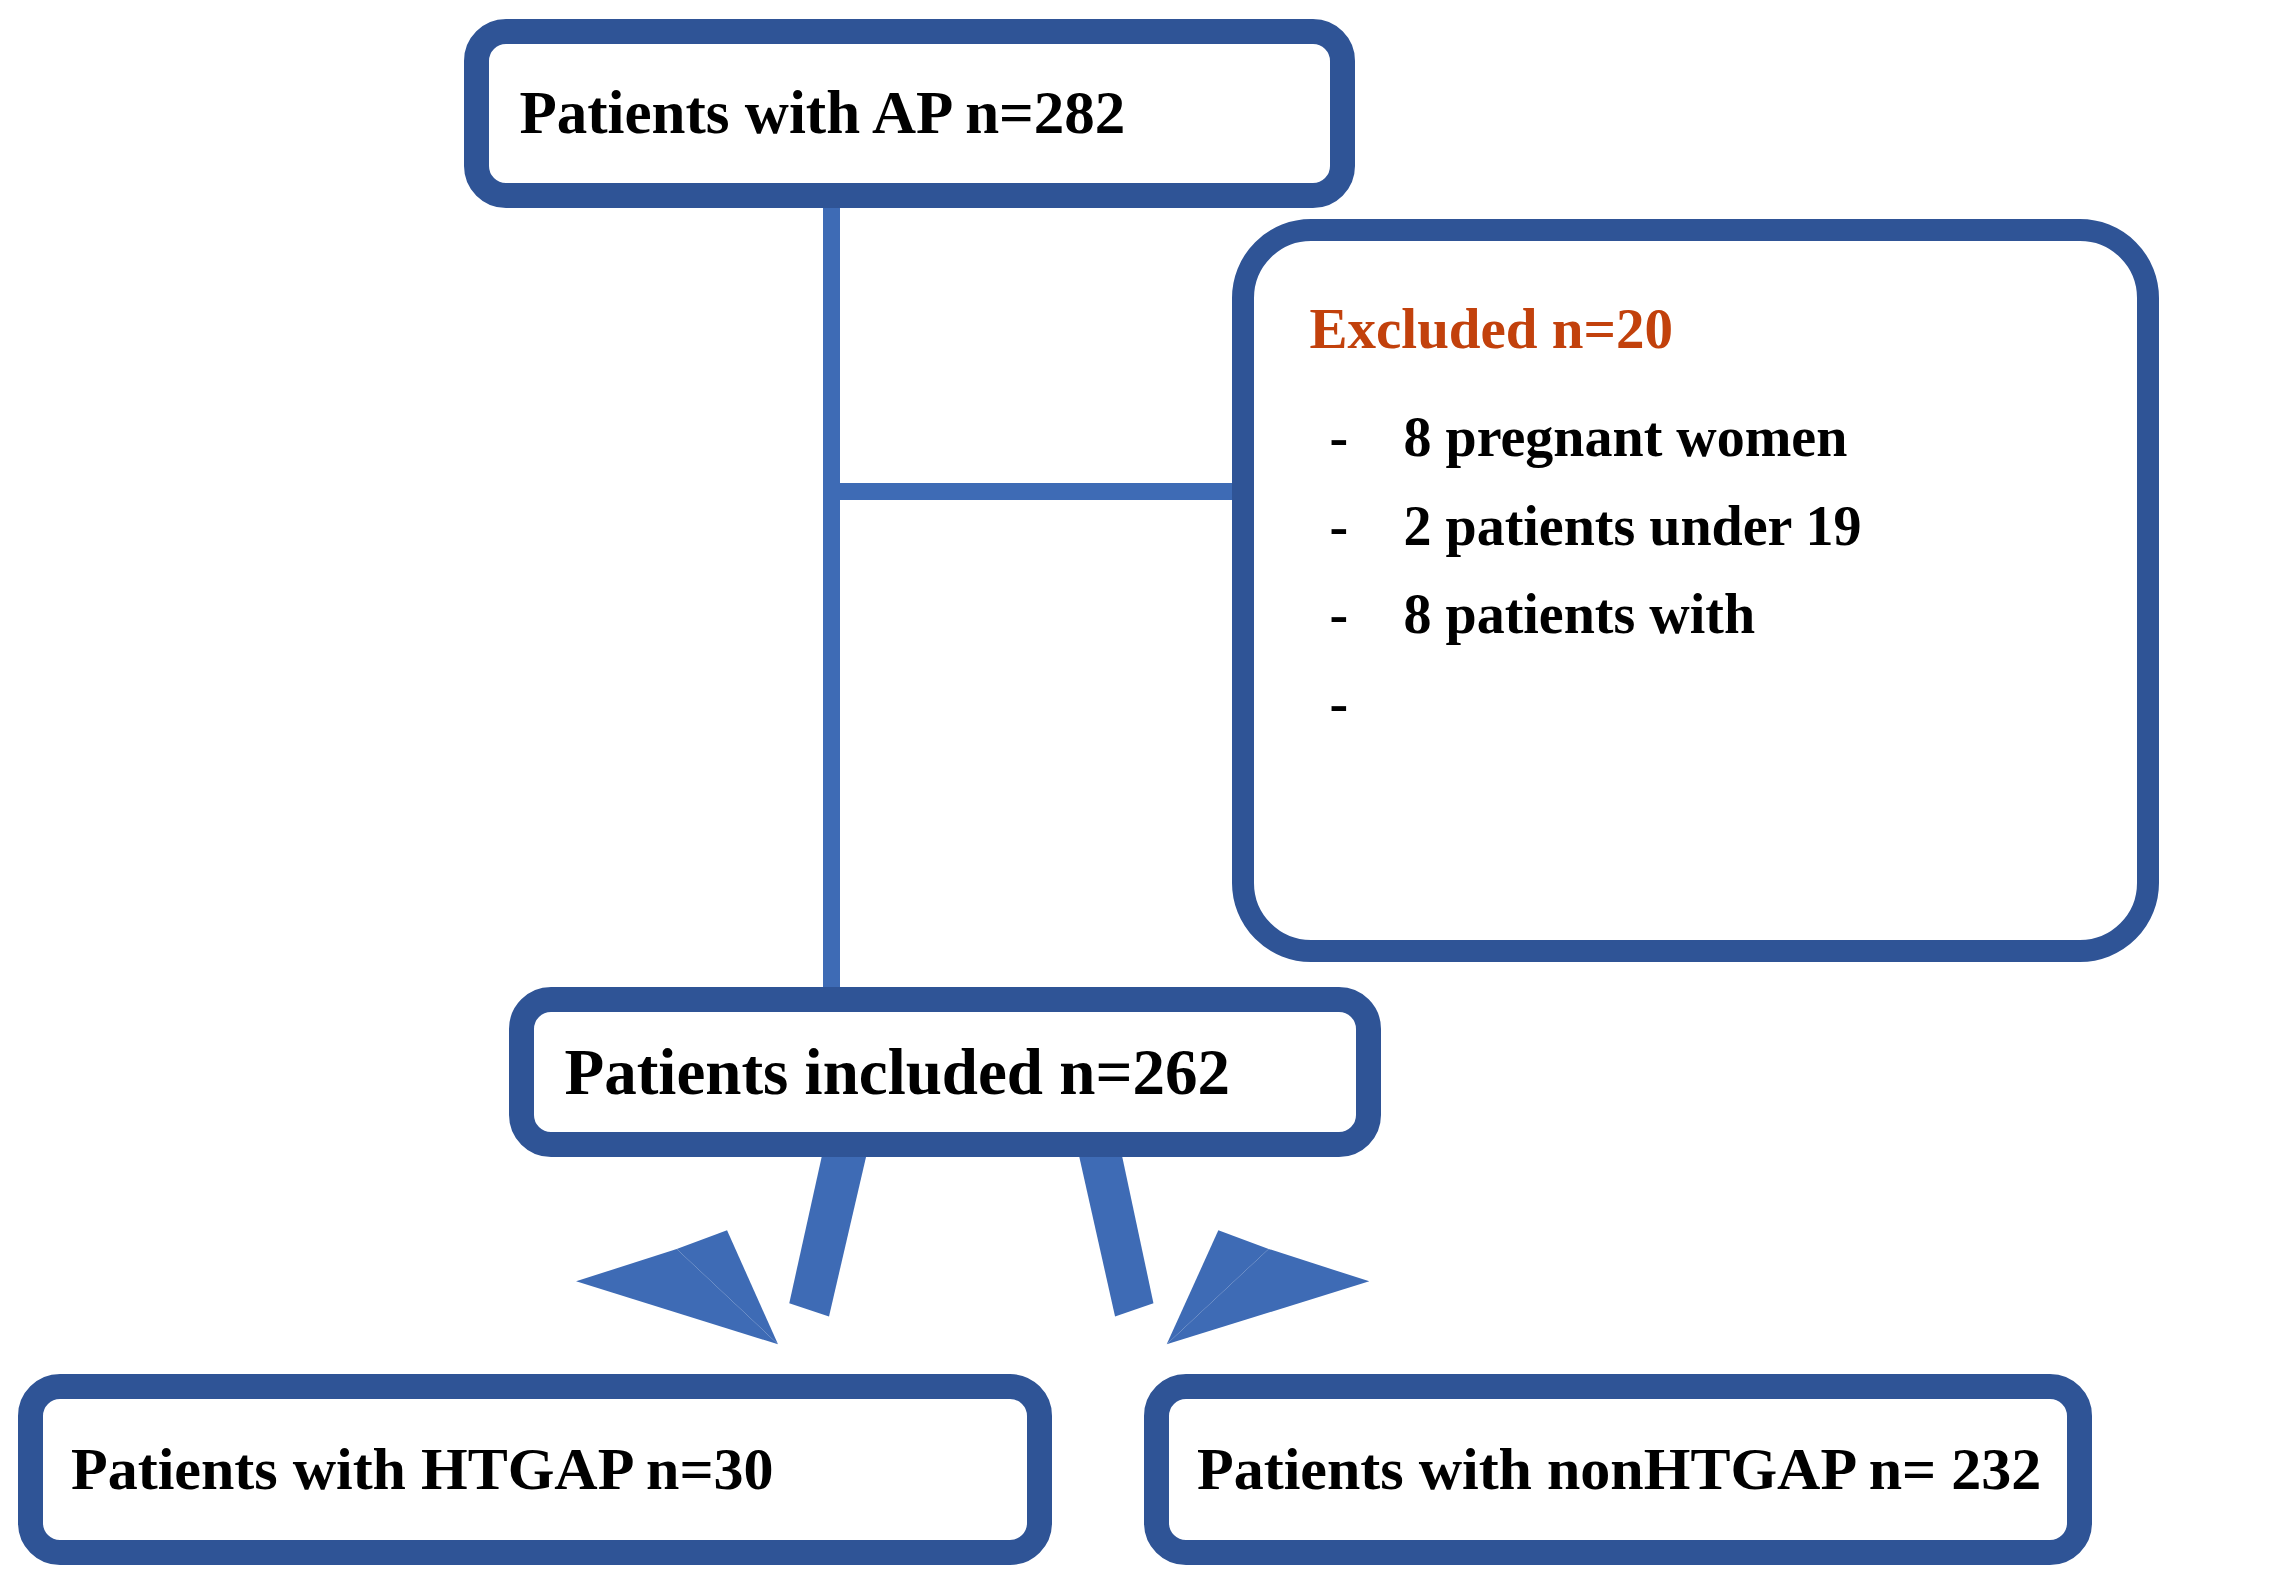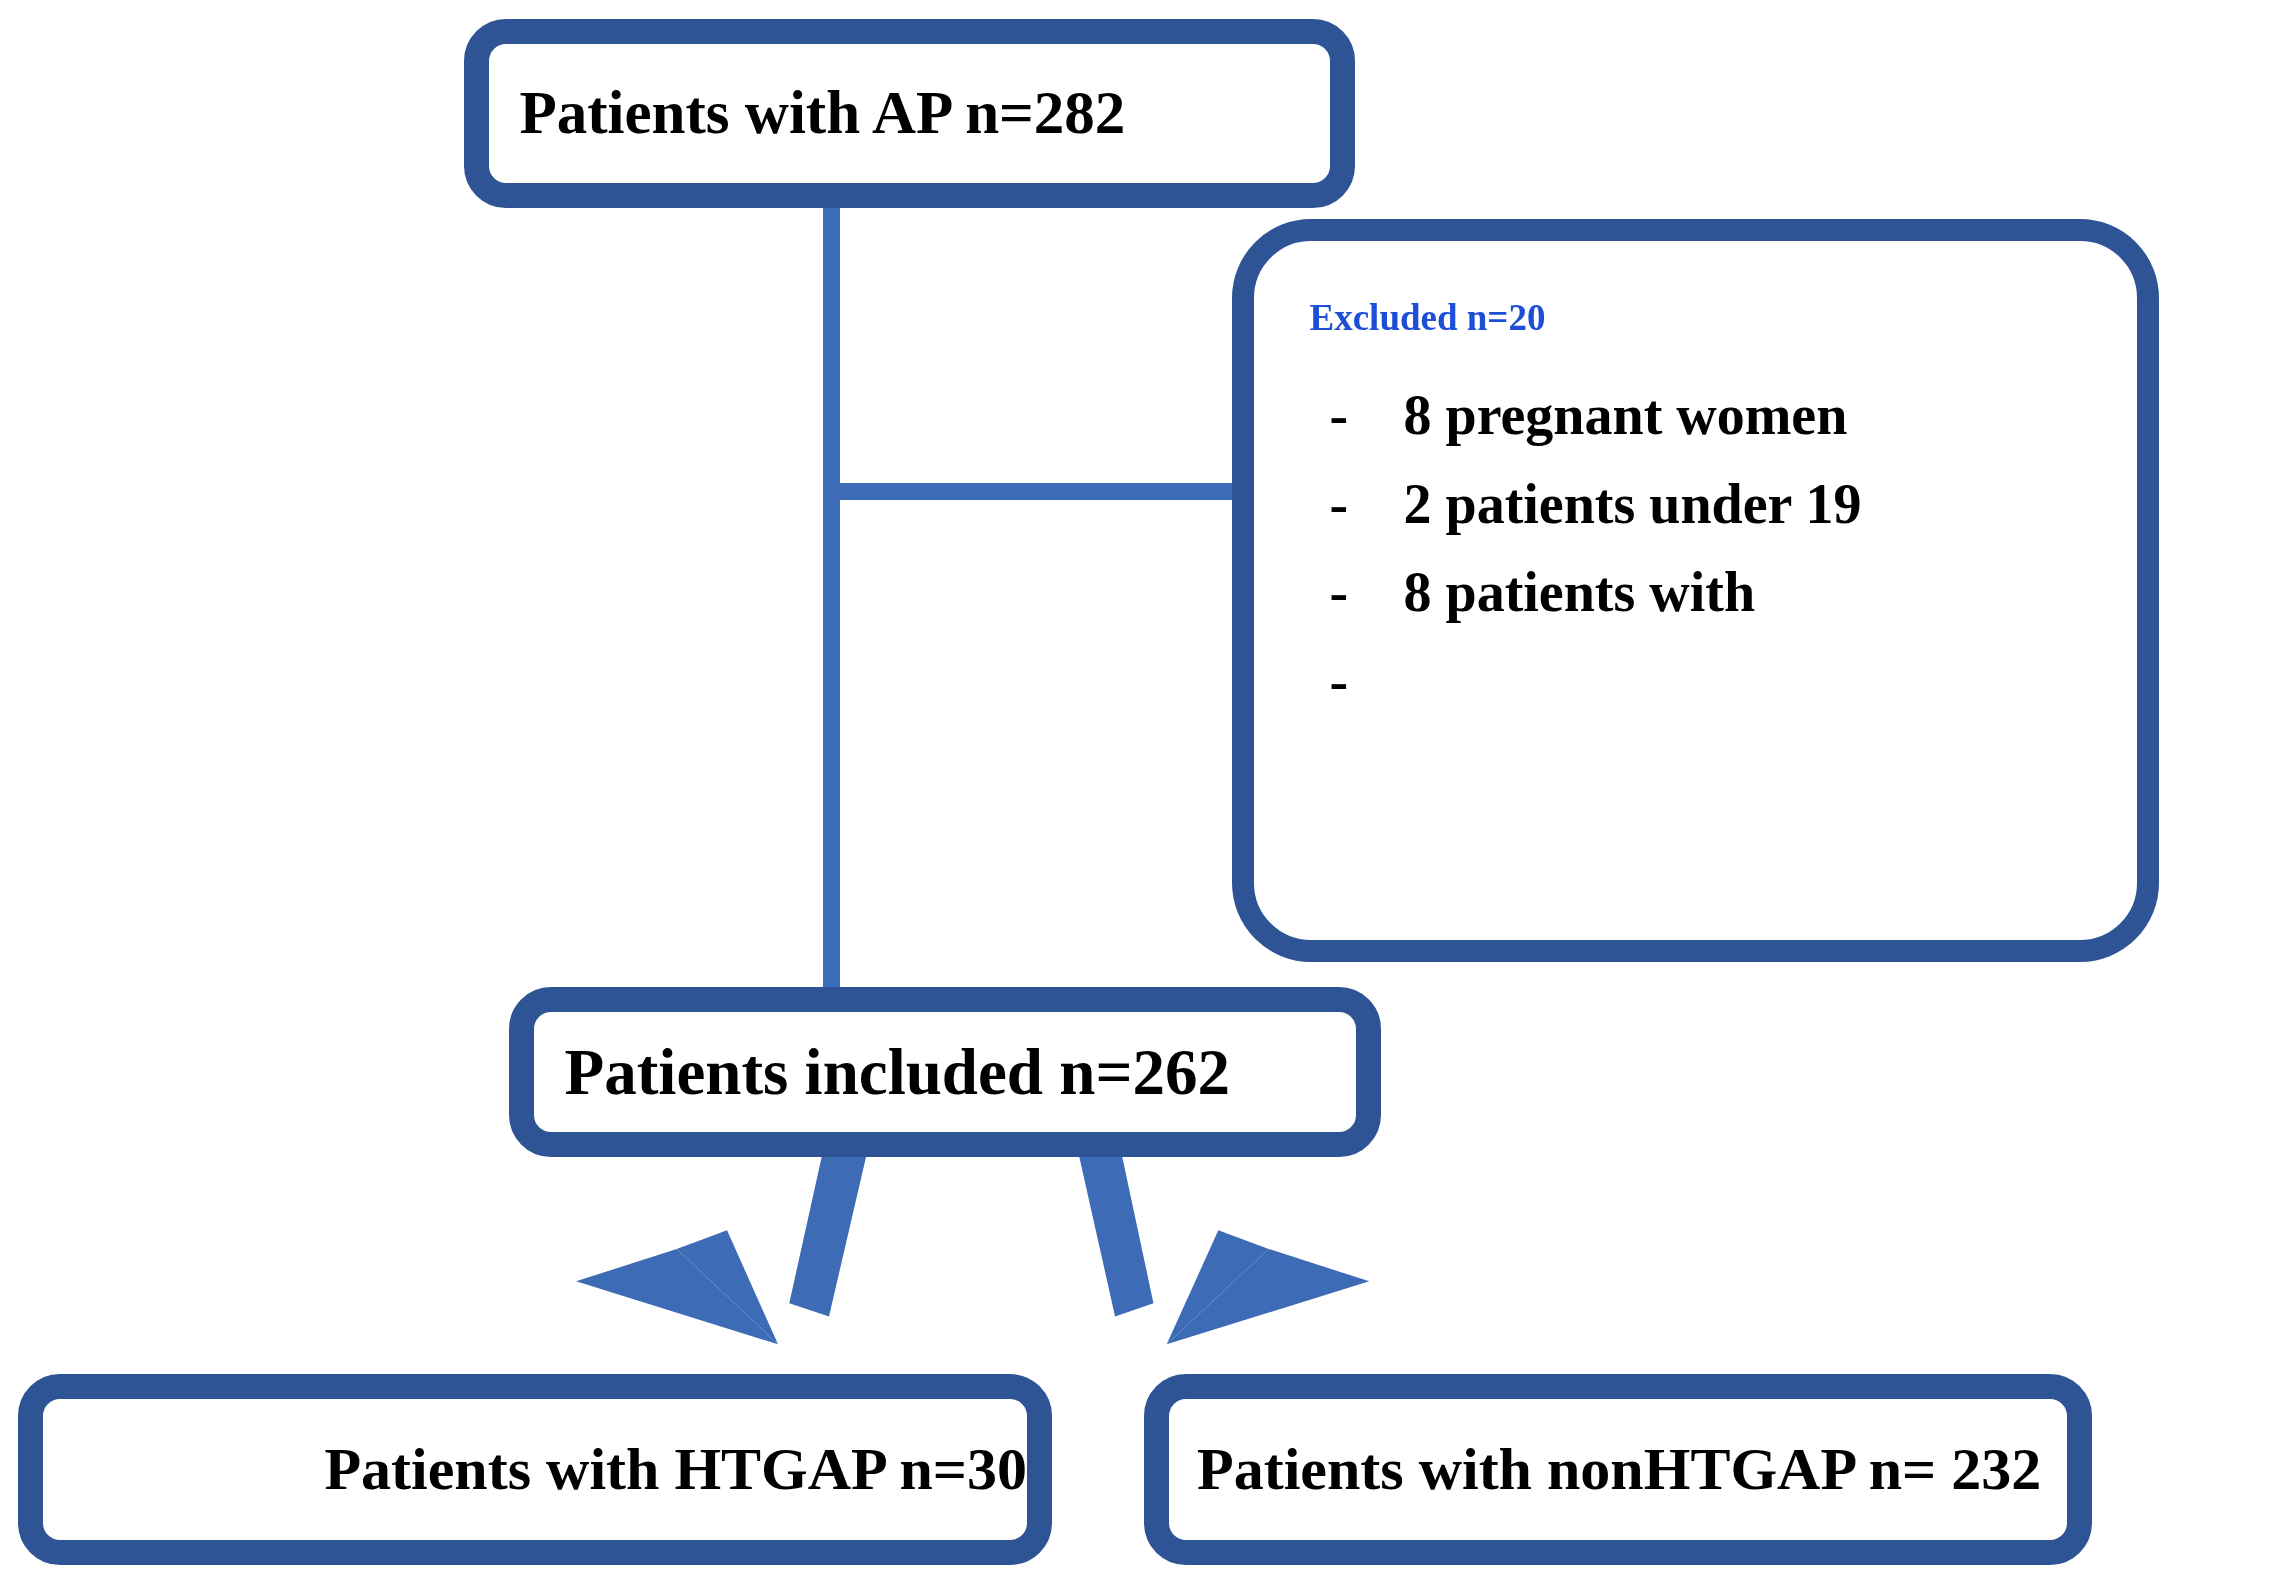--- a/index.html
+++ b/index.html
@@ -49,23 +49,23 @@
   #box-excluded {
     left: 1232px; top: 219px;
     width: 927px; height: 743px;
     border-radius: 79px;
     border-width: 22.5px;
     display: block;
     padding: 26.5px 26.5px 0 26.5px;
     z-index: 4;
   }
   #box-excluded .excl-title {
-    font-size: 37px;
-    font-weight: 700;
-    color: #1d4ed8;
+    font-size: 57px;
+    font-weight: 700;
+    color: #c2410c;
     margin: 30.5px 0 0 29px;
     line-height: 1.1;
   }
   #box-excluded .excl-list {
     list-style: none;
     margin: 37px 0 0 0;
     padding: 0 0 0 123px;
   }
   #box-excluded .excl-list li {
     position: relative;
@@ -92,21 +92,21 @@
     justify-content: flex-start;
   }
   #box-included .label {
     font-size: 65px;
     padding-left: 30.5px;
   }
 
   #box-htgap {
     left: 18px; top: 1374px;
     width: 1034px; height: 191px;
-    justify-content: flex-end;
+    justify-content: flex-start;
   }
   #box-htgap .label {
     font-size: 60px;
     padding-left: 28px;
   }
 
   #box-nonhtgap {
     left: 1144px; top: 1374px;
     width: 948px; height: 191px;
     justify-content: flex-start;

